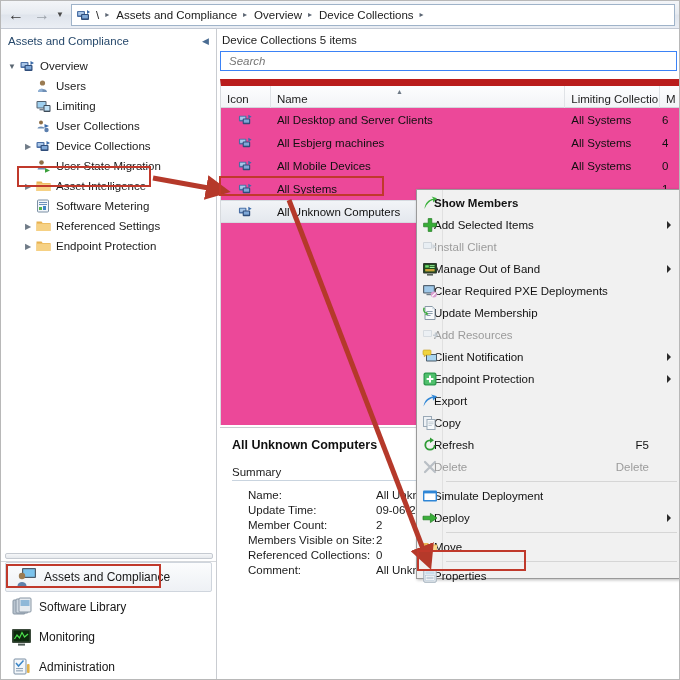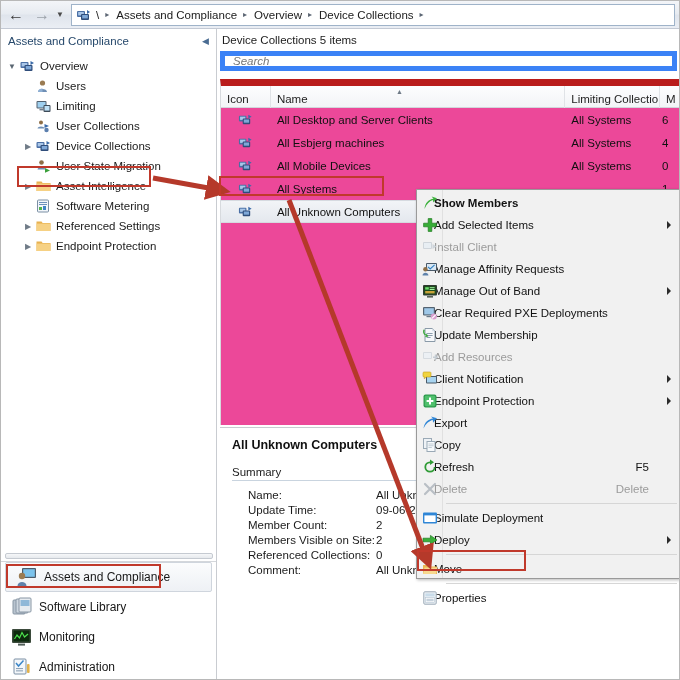--- a/index.html
+++ b/index.html
@@ -94,21 +94,21 @@
   .rightpane {
     position:absolute; left:217px; top:28px; width:461px; height:650px;
     background:#ffffff;
   }
   .list-head {
     height:22px; display:flex; align-items:center; padding-left:4px;
     font-size:11.5px; color:#1c1c1c;
   }
   .searchbox {
     position:absolute; left:2px; top:22px; width:457px; height:20px;
-    border:5px solid #3b82f6; background:#ffffff;
+    border:1px solid #3b82f6; background:#ffffff;
     display:flex; align-items:center; padding-left:6px;
   }
   .searchbox input {
     border:0; outline:0; width:100%; font-family:"Liberation Sans", sans-serif;
     font-size:11.5px; font-style:italic; color:#8a8f96; background:transparent;
   }
   .gridwrap {
     position:absolute; left:2px; top:50px; width:459px; height:346px;
     border-top:7px solid #b91c1c; border-left:1px solid #d7dade;
     background:#ec4899; overflow:hidden;
@@ -558,32 +558,20 @@
               <rect x="1" y="3" width="9" height="7" rx="1" fill="#cfd5db"></rect>
               <rect x="2" y="4" width="7" height="5" fill="#e8eef3"></rect>
               <path d="M10.5 5 L14.5 7.5 L10.5 10 Z" fill="#cdd4da"></path>
             </svg>
           </span>
           <span>Install Client</span>
         </div>
         <div class="mi">
           <span class="micon">
             <svg class="ic" viewBox="0 0 16 16">
-              <rect x="4" y="2" width="11" height="8" rx="1" fill="#4a5a69"></rect>
-              <rect x="5" y="3" width="9" height="6" fill="#d9e8f4"></rect>
-              <path d="M6 5.8 L8.2 8 L12.6 3.8" stroke="#2f7fc2" stroke-width="1.1" fill="none"></path>
-              <circle cx="3.4" cy="8.2" r="2.2" fill="#8d6e47"></circle>
-              <path d="M0.5 14.5 C0.5 10.8 6.4 10.8 6.4 14.5 Z" fill="#5f82ab"></path>
-            </svg>
-          </span>
-          <span>Manage Affinity Requests</span>
-        </div>
-        <div class="mi">
-          <span class="micon">
-            <svg class="ic" viewBox="0 0 16 16">
               <rect x="1" y="2" width="14" height="10.5" rx="1" fill="#2f3a2f"></rect>
               <rect x="2.2" y="3.2" width="11.6" height="8" fill="#1d4d1d"></rect>
               <rect x="3.2" y="4.2" width="3.6" height="2.4" fill="#6fe06f"></rect>
               <rect x="7.6" y="4.2" width="5" height="1" fill="#9ff59f"></rect>
               <rect x="7.6" y="6" width="5" height="1" fill="#9ff59f"></rect>
               <rect x="3.2" y="8" width="9.4" height="2.4" fill="#c9a23a"></rect>
               <rect x="5" y="13" width="6" height="1.6" fill="#59625a"></rect>
             </svg>
           </span>
           <span>Manage Out of Band</span>

